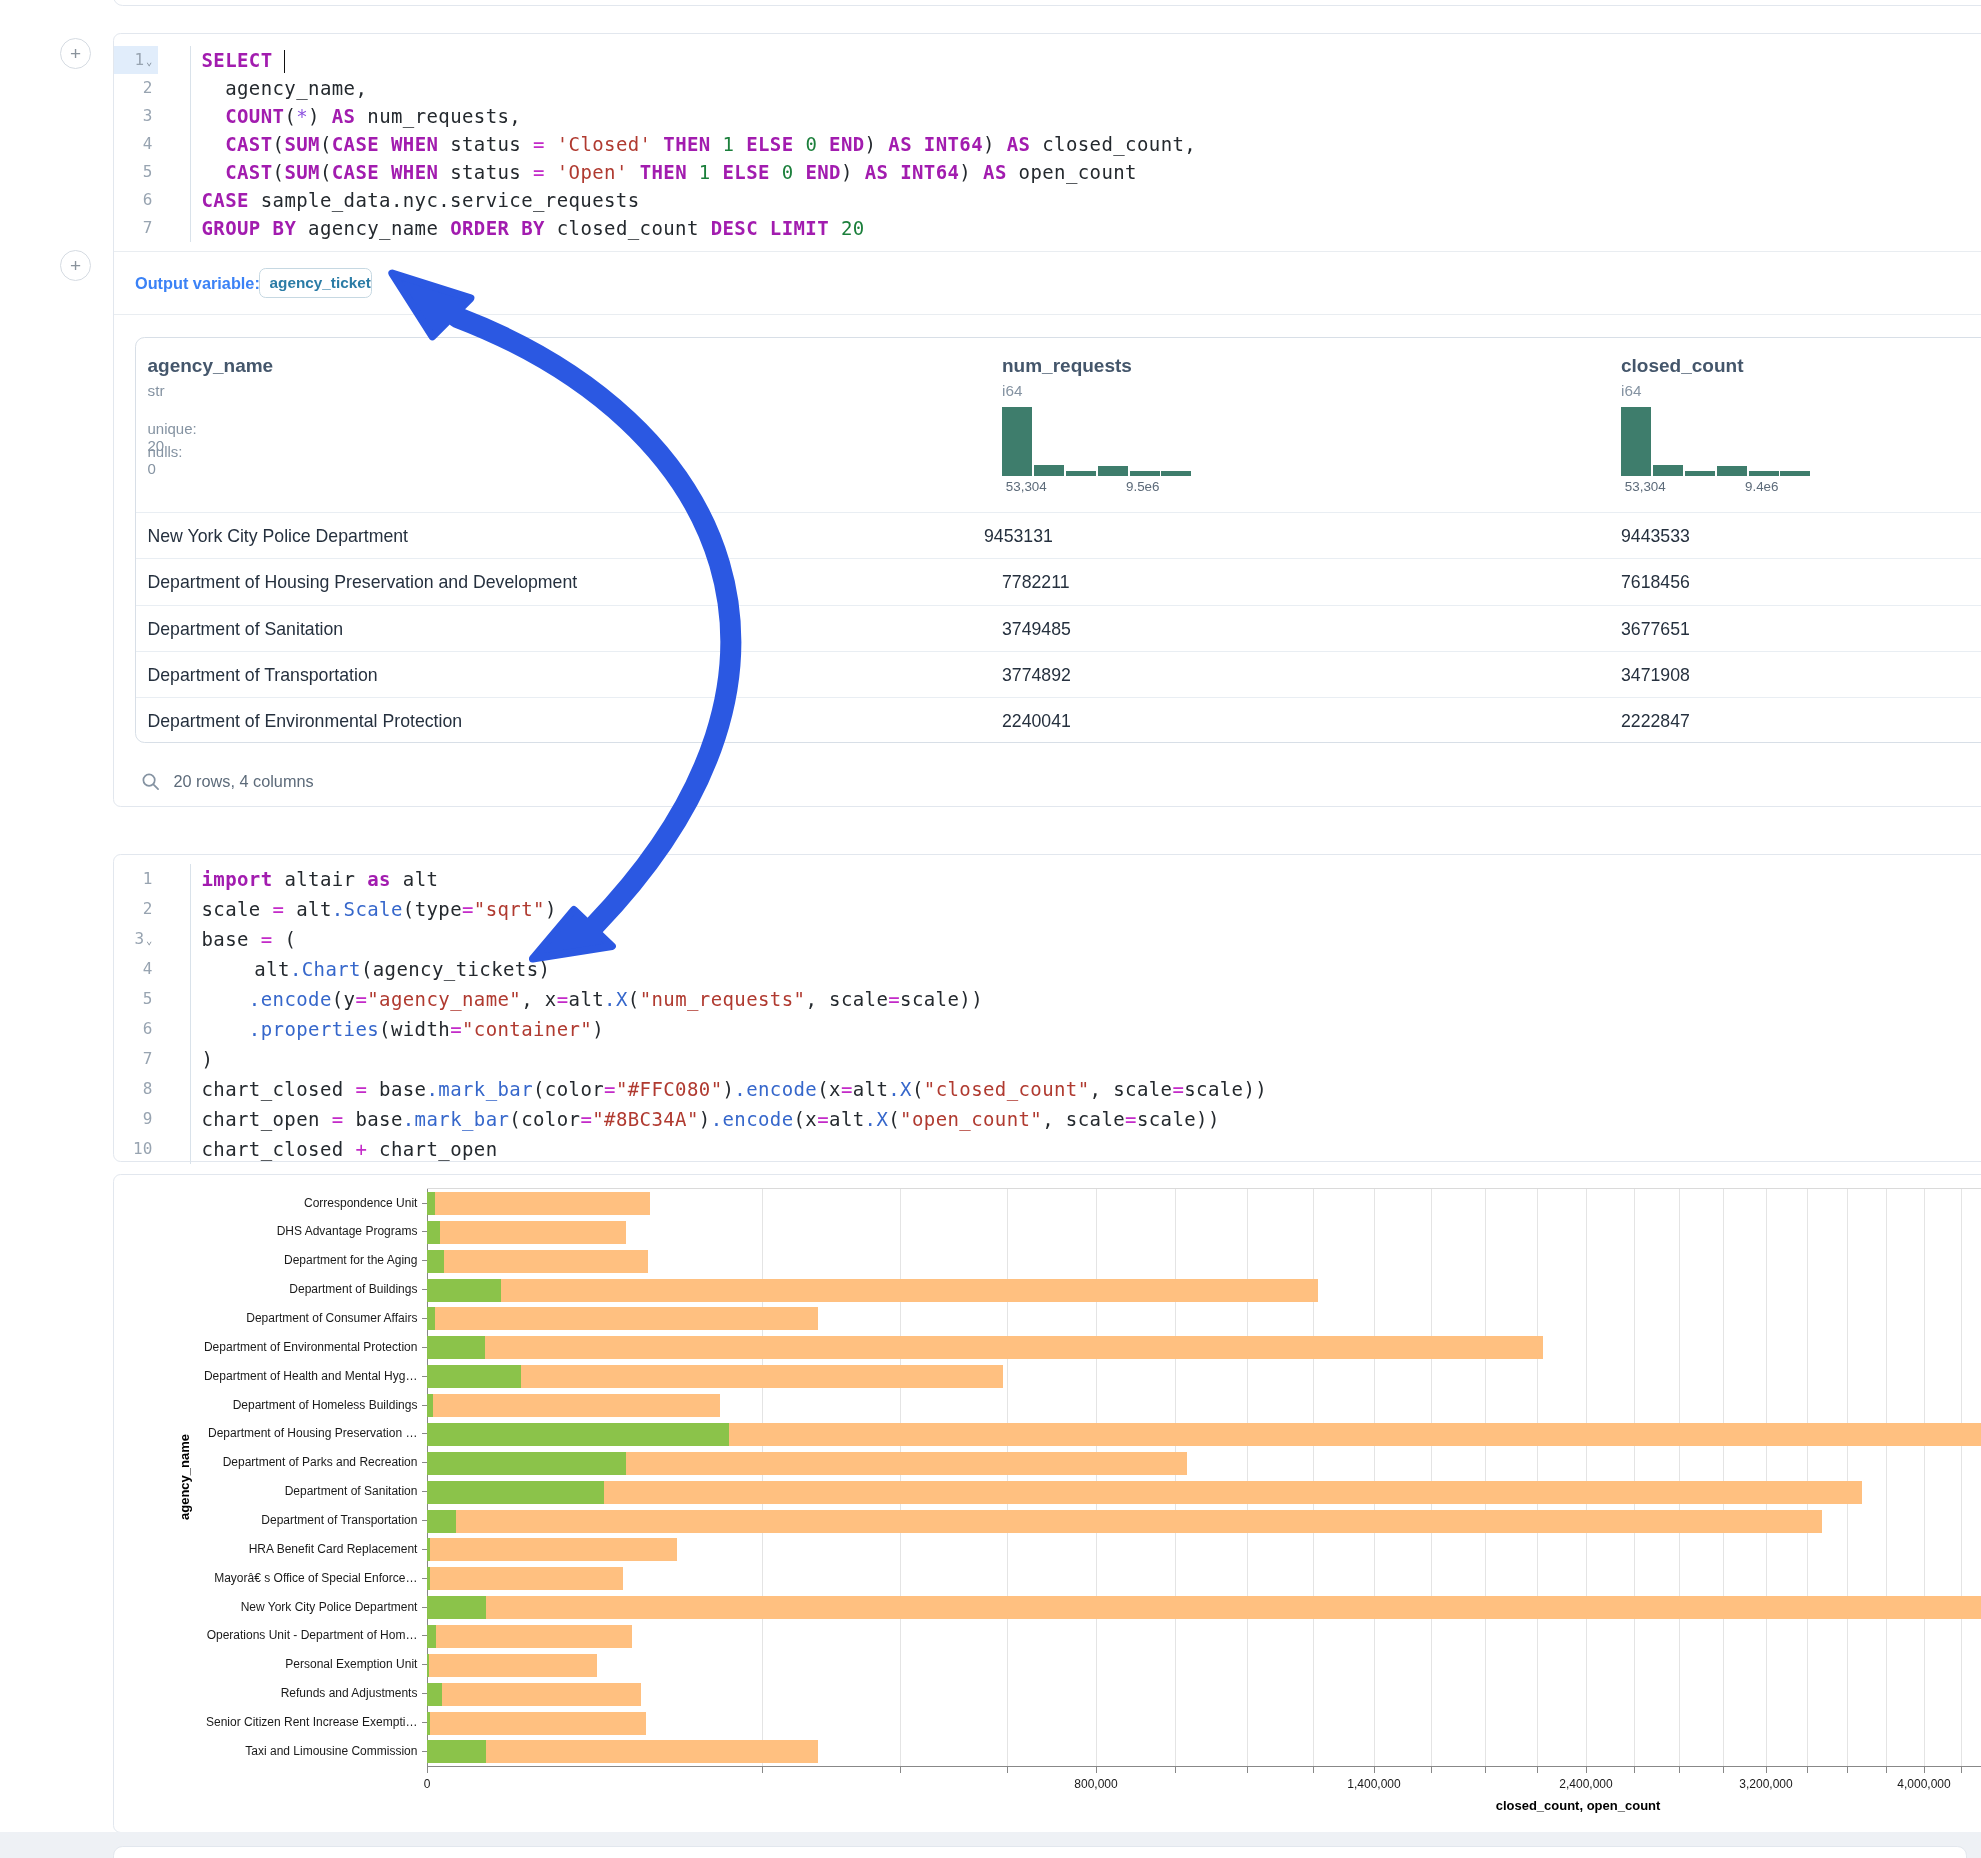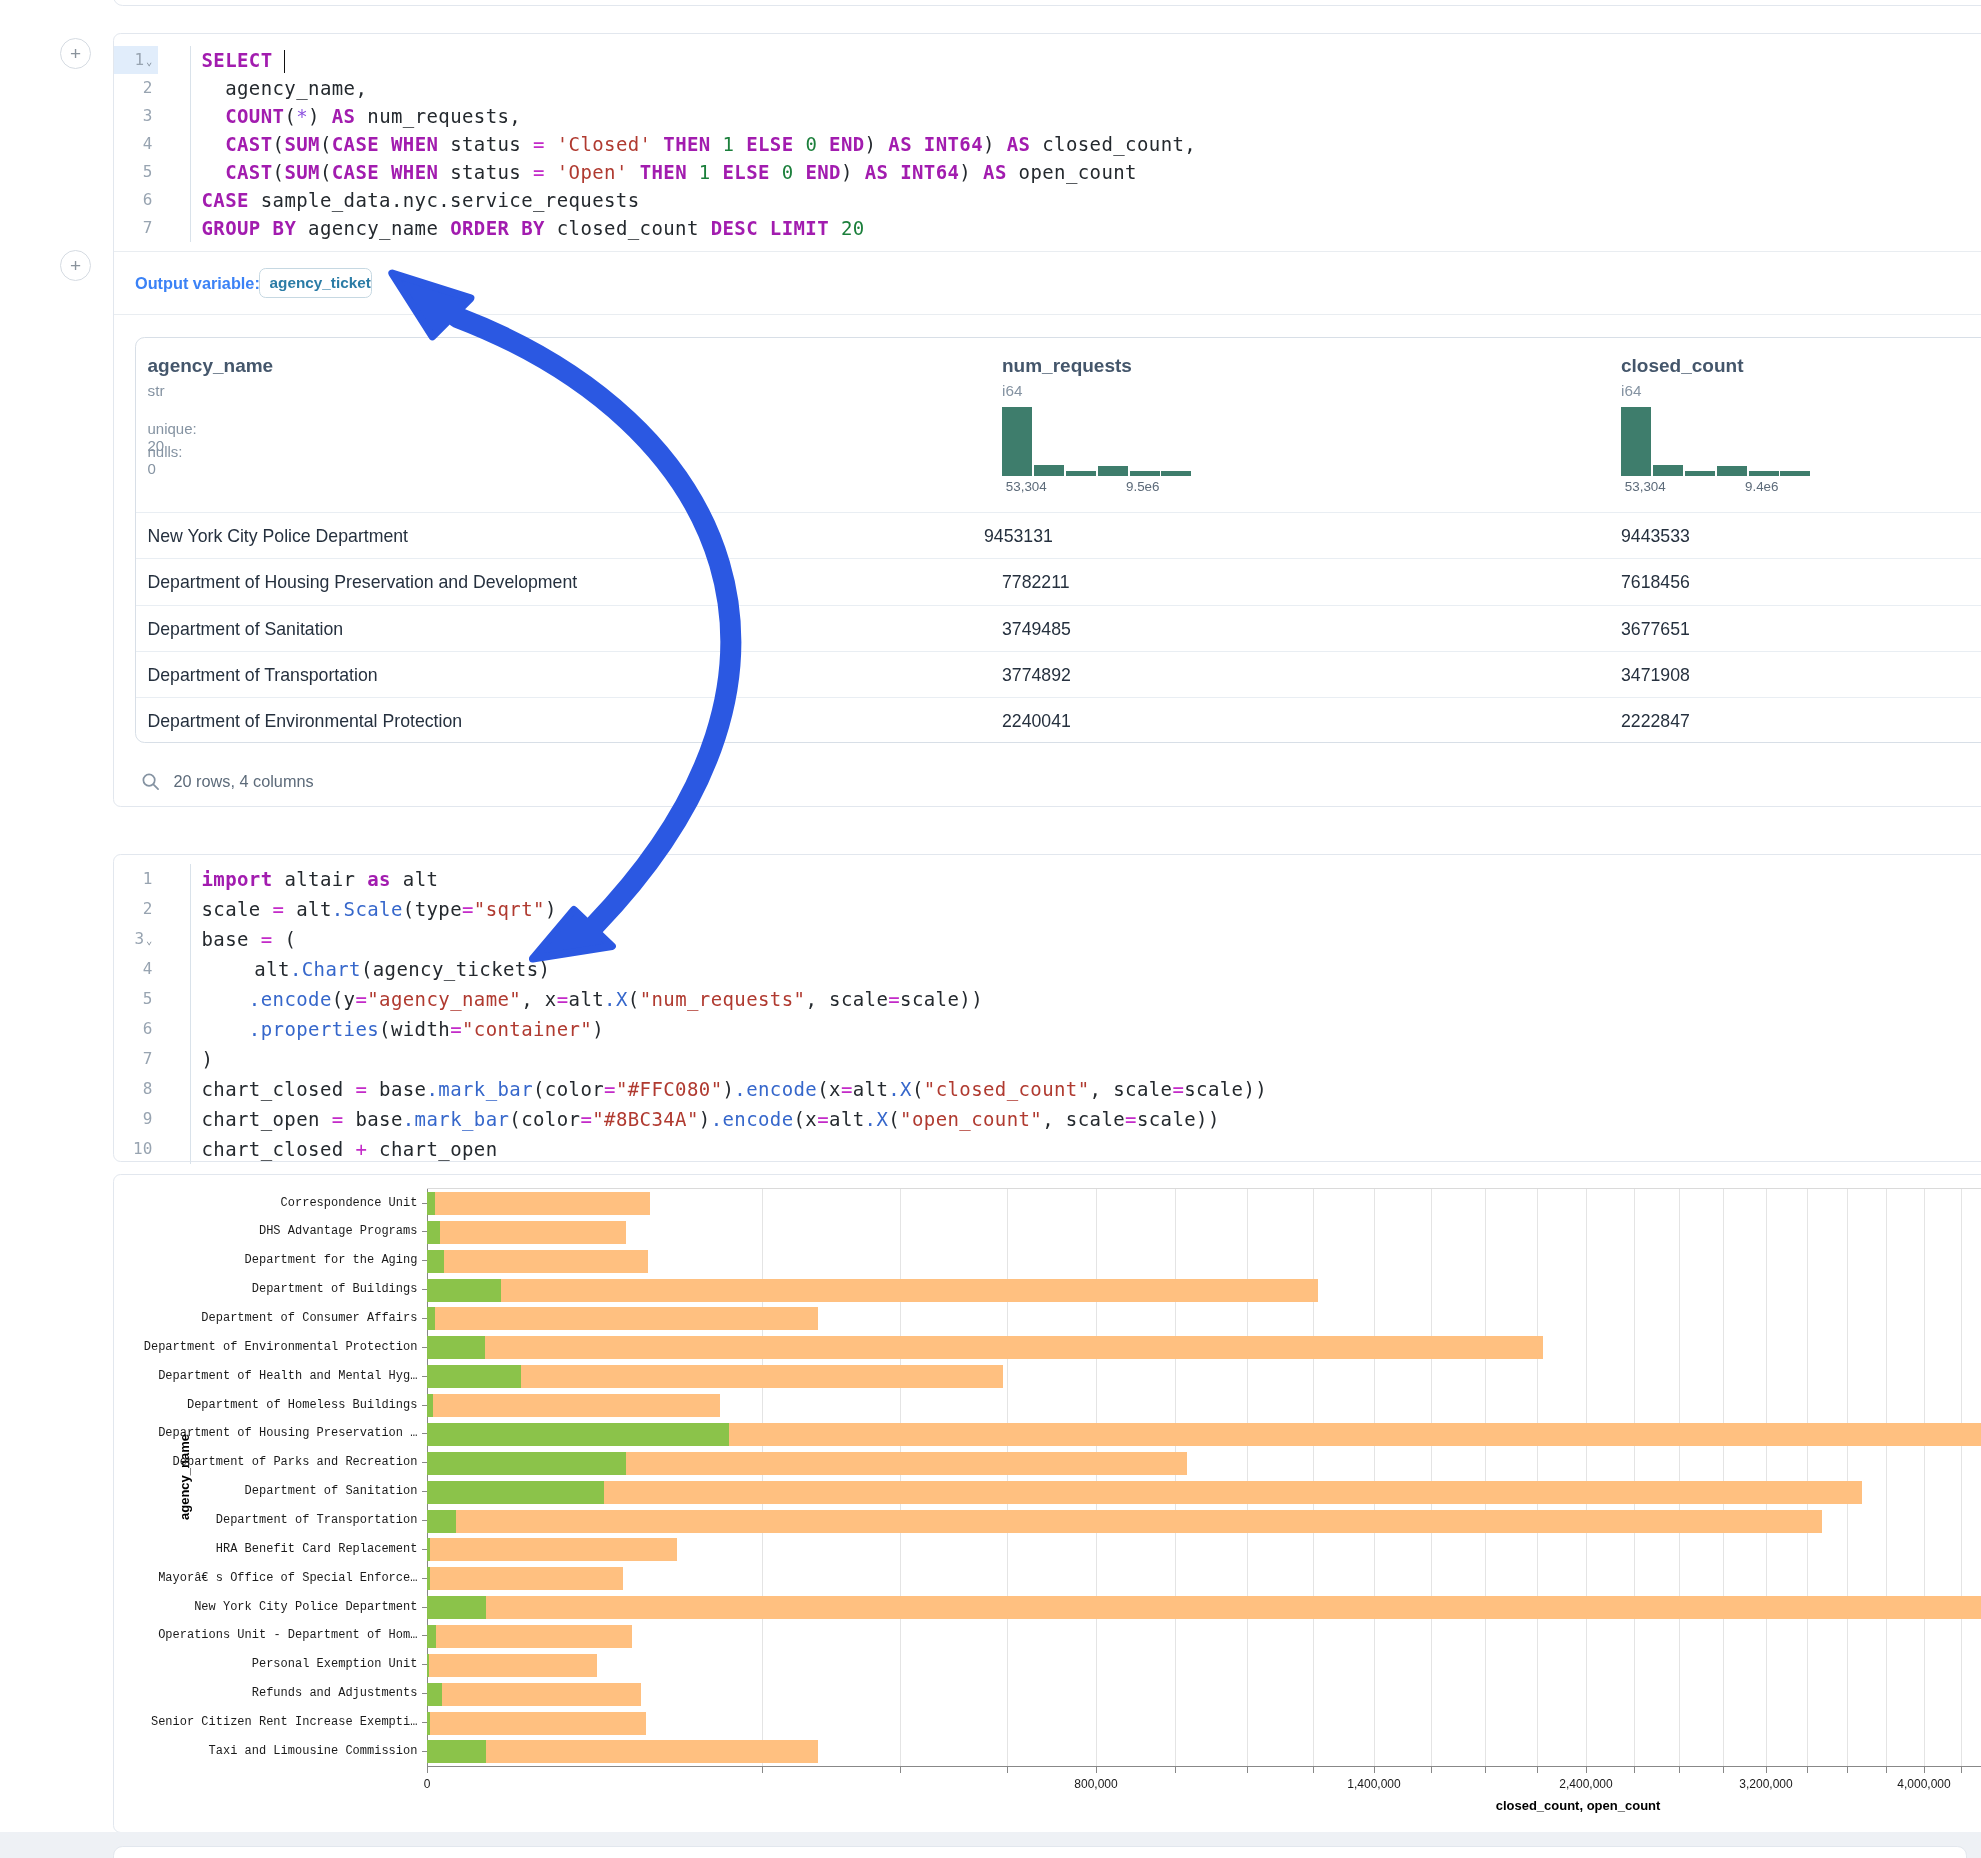--- a/index.html
+++ b/index.html
@@ -170,21 +170,21 @@
         <div class="code-line" style="height: 30px;"><span class="gut" style="height: 30px; line-height: 30px;">6</span><span class="code-txt" style="height: 30px; line-height: 30px;"><span class="tk-id">    </span><span class="tk-fn">.properties</span><span class="tk-id">(width</span><span class="tk-op">=</span><span class="tk-str">"container"</span><span class="tk-id">)</span></span></div>
         <div class="code-line" style="height: 30px;"><span class="gut" style="height: 30px; line-height: 30px;">7</span><span class="code-txt" style="height: 30px; line-height: 30px;"><span class="tk-id">)</span></span></div>
         <div class="code-line" style="height: 30px;"><span class="gut" style="height: 30px; line-height: 30px;">8</span><span class="code-txt" style="height: 30px; line-height: 30px;"><span class="tk-id">chart_closed </span><span class="tk-op">=</span><span class="tk-id"> base</span><span class="tk-fn">.mark_bar</span><span class="tk-id">(color</span><span class="tk-op">=</span><span class="tk-str">"#FFC080"</span><span class="tk-id">)</span><span class="tk-fn">.encode</span><span class="tk-id">(x</span><span class="tk-op">=</span><span class="tk-id">alt</span><span class="tk-fn">.X</span><span class="tk-id">(</span><span class="tk-str">"closed_count"</span><span class="tk-id">, scale</span><span class="tk-op">=</span><span class="tk-id">scale))</span></span></div>
         <div class="code-line" style="height: 30px;"><span class="gut" style="height: 30px; line-height: 30px;">9</span><span class="code-txt" style="height: 30px; line-height: 30px;"><span class="tk-id">chart_open </span><span class="tk-op">=</span><span class="tk-id"> base</span><span class="tk-fn">.mark_bar</span><span class="tk-id">(color</span><span class="tk-op">=</span><span class="tk-str">"#8BC34A"</span><span class="tk-id">)</span><span class="tk-fn">.encode</span><span class="tk-id">(x</span><span class="tk-op">=</span><span class="tk-id">alt</span><span class="tk-fn">.X</span><span class="tk-id">(</span><span class="tk-str">"open_count"</span><span class="tk-id">, scale</span><span class="tk-op">=</span><span class="tk-id">scale))</span></span></div>
         <div class="code-line" style="height: 30px;"><span class="gut" style="height: 30px; line-height: 30px;">10</span><span class="code-txt" style="height: 30px; line-height: 30px;"><span class="tk-id">chart_closed </span><span class="tk-op">+</span><span class="tk-id"> chart_open</span></span></div>
       </div>
   </div>
 
   <div class="card" style="top:1174px;height:659px;">
     <div class="axis-title" style="position:absolute;left:27px;top:302px;transform:translateY(-50%) rotate(-90deg);transform-origin:center;">agency_name</div>
-    <div id="chart-ylabels" style="position:absolute;left:0;top:13.4px;width:313px;height:577px;font-family:Liberation Mono, monospace;">
+    <div id="chart-ylabels" style="position:absolute;left:0;top:13.4px;width:313px;height:577px;">
         <span class="ylab" style="top: 14.4px;">Correspondence Unit</span>
         <div class="ytick" style="right: 0px; top: 14.4px;"></div>
         <span class="ylab" style="top: 43px;">DHS Advantage Programs</span>
         <div class="ytick" style="right: 0px; top: 43px;"></div>
         <span class="ylab" style="top: 72px;">Department for the Aging</span>
         <div class="ytick" style="right: 0px; top: 72px;"></div>
         <span class="ylab" style="top: 101px;">Department of Buildings</span>
         <div class="ytick" style="right: 0px; top: 101px;"></div>
         <span class="ylab" style="top: 130px;">Department of Consumer Affairs</span>
         <div class="ytick" style="right: 0px; top: 130px;"></div>

